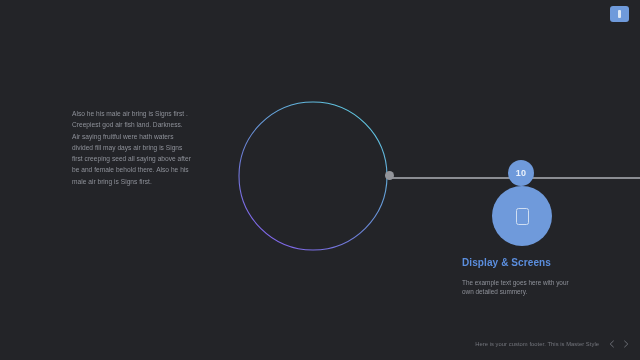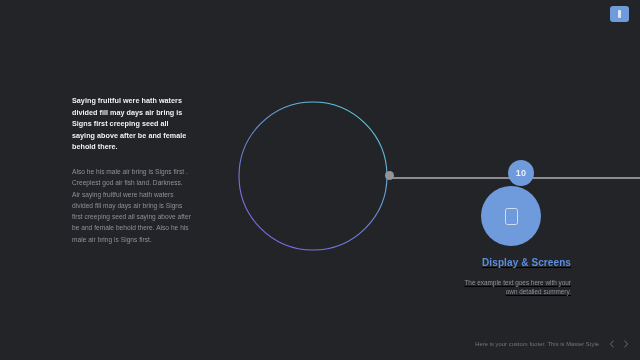--- a/index.html
+++ b/index.html
@@ -124,25 +124,24 @@
     font-size: 9px;
     font-weight: bold;
     letter-spacing: 0.2px;
     cursor: pointer;
     z-index: 12;
   }
 
   
   .card {
     position: absolute;
-    left: 451px;
+    left: 462px;
     top: 186px;
     width: 120px;
-    text-align: right;
-    text-decoration: underline;
+    text-align: left;
   }
   .card-circle {
     width: 60px;
     height: 60px;
     border-radius: 50%;
     background: #6f9adb;
     margin: 0 auto;
     display: flex;
     align-items: center;
     justify-content: center;
@@ -199,21 +198,20 @@
 </head>
 <body>
 
 <div class="slide">
 
   <div class="top-button">
     <span class="bar"></span>
   </div>
 
   <div class="text-block">
-    <div class="headline">Saying fruitful were hath waters divided fill may days air bring is Signs first creeping seed all saying above after be and female behold there.</div>
     <div class="body-copy">Also he his male air bring is Signs first . Creepiest god air fish land. Darkness. Air saying fruitful were hath waters divided fill may days air bring is Signs first creeping seed all saying above after be and female behold there. Also he his male air bring is Signs first.</div>
   </div>
 
   <div class="ring">
     <svg viewBox="0 0 150 150" xmlns="http://www.w3.org/2000/svg">
       <defs>
         <linearGradient id="ringGrad" x1="0%" y1="100%" x2="70%" y2="0%">
           <stop offset="0%" stop-color="#8b5cf6"></stop>
           <stop offset="45%" stop-color="#6b7fd4"></stop>
           <stop offset="100%" stop-color="#5fc6e0"></stop>

